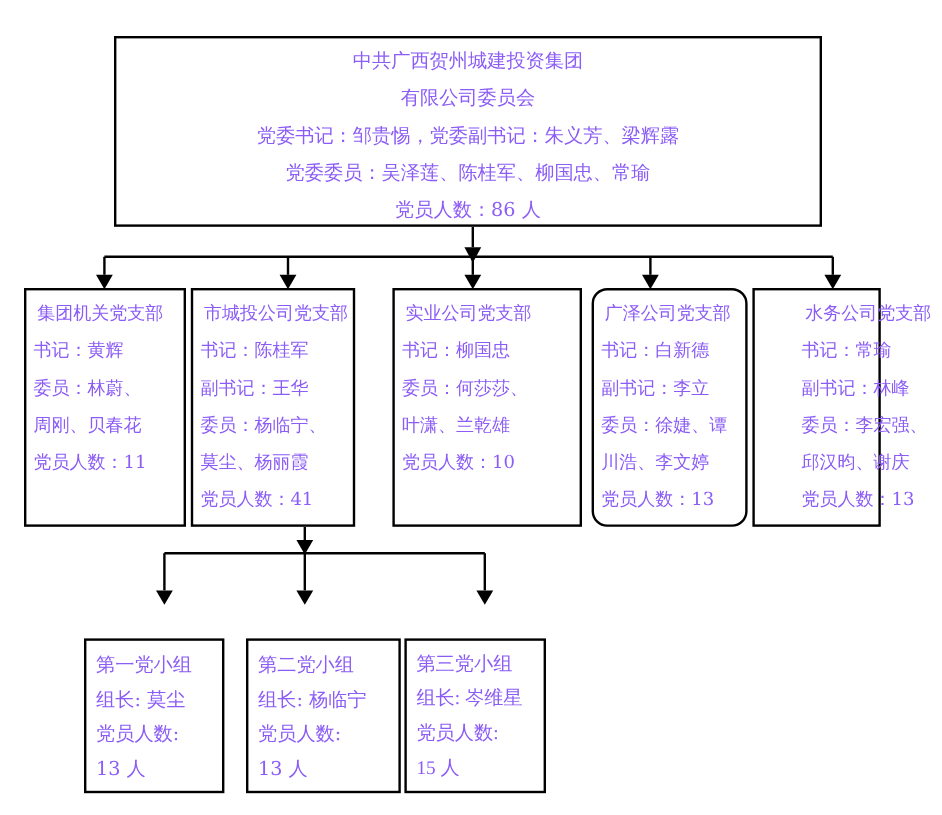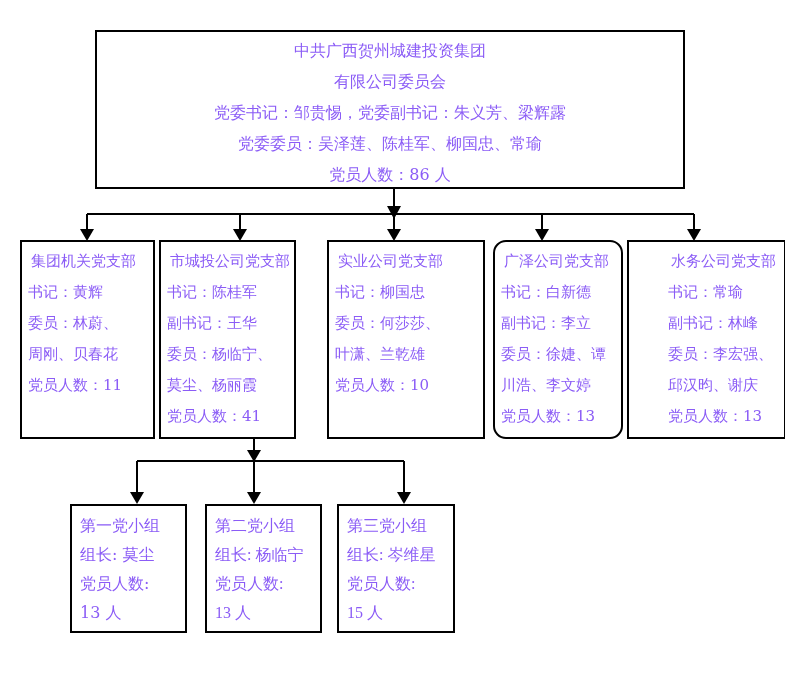--- a/index.html
+++ b/index.html
@@ -23,26 +23,26 @@
   .root-box{left:95px;top:30px;width:590px;height:159px;text-align:center;padding-top:3px;}
   .root-box .ln{font-size:16px;line-height:31px;white-space:nowrap;}
   
   .branch{top:240px;height:199px;padding:4px 5px 0 6px;}
   .branch .ln{font-size:15px;line-height:31px;white-space:nowrap;}
   .branch .ttl{padding-left:3px;}
   .b1{left:20px;width:135px;}
   .b2{left:159px;width:137px;}
   .b3{left:327px;width:158px;}
   .b4{left:493px;width:130px;border-radius:13px;}
-  .b5{left:627px;width:159px;padding-left:39px;}
+  .b5{left:627px;width:107px;padding-left:39px;}
   
-  .group{top:504px;height:129px;padding:5px 4px 0 8px;}
+  .group{top:532px;height:129px;padding:5px 4px 0 8px;}
   .group .ln{font-size:16px;line-height:29px;white-space:nowrap;}
   .ga{left:70px;width:117px;}
-  .gb{left:205px;width:117px;font-family:Liberation Serif, serif;}
+  .gb{left:205px;width:129px;}
   .gc{left:337px;width:118px;font-family:Liberation Serif, serif;}
 </style>
 </head>
 <body>
 
 <div class="canvas">
 
   <svg class="wires" viewBox="0 0 785 679" xmlns="http://www.w3.org/2000/svg">
     <g stroke="#000000" stroke-width="2" fill="#000000">
 

